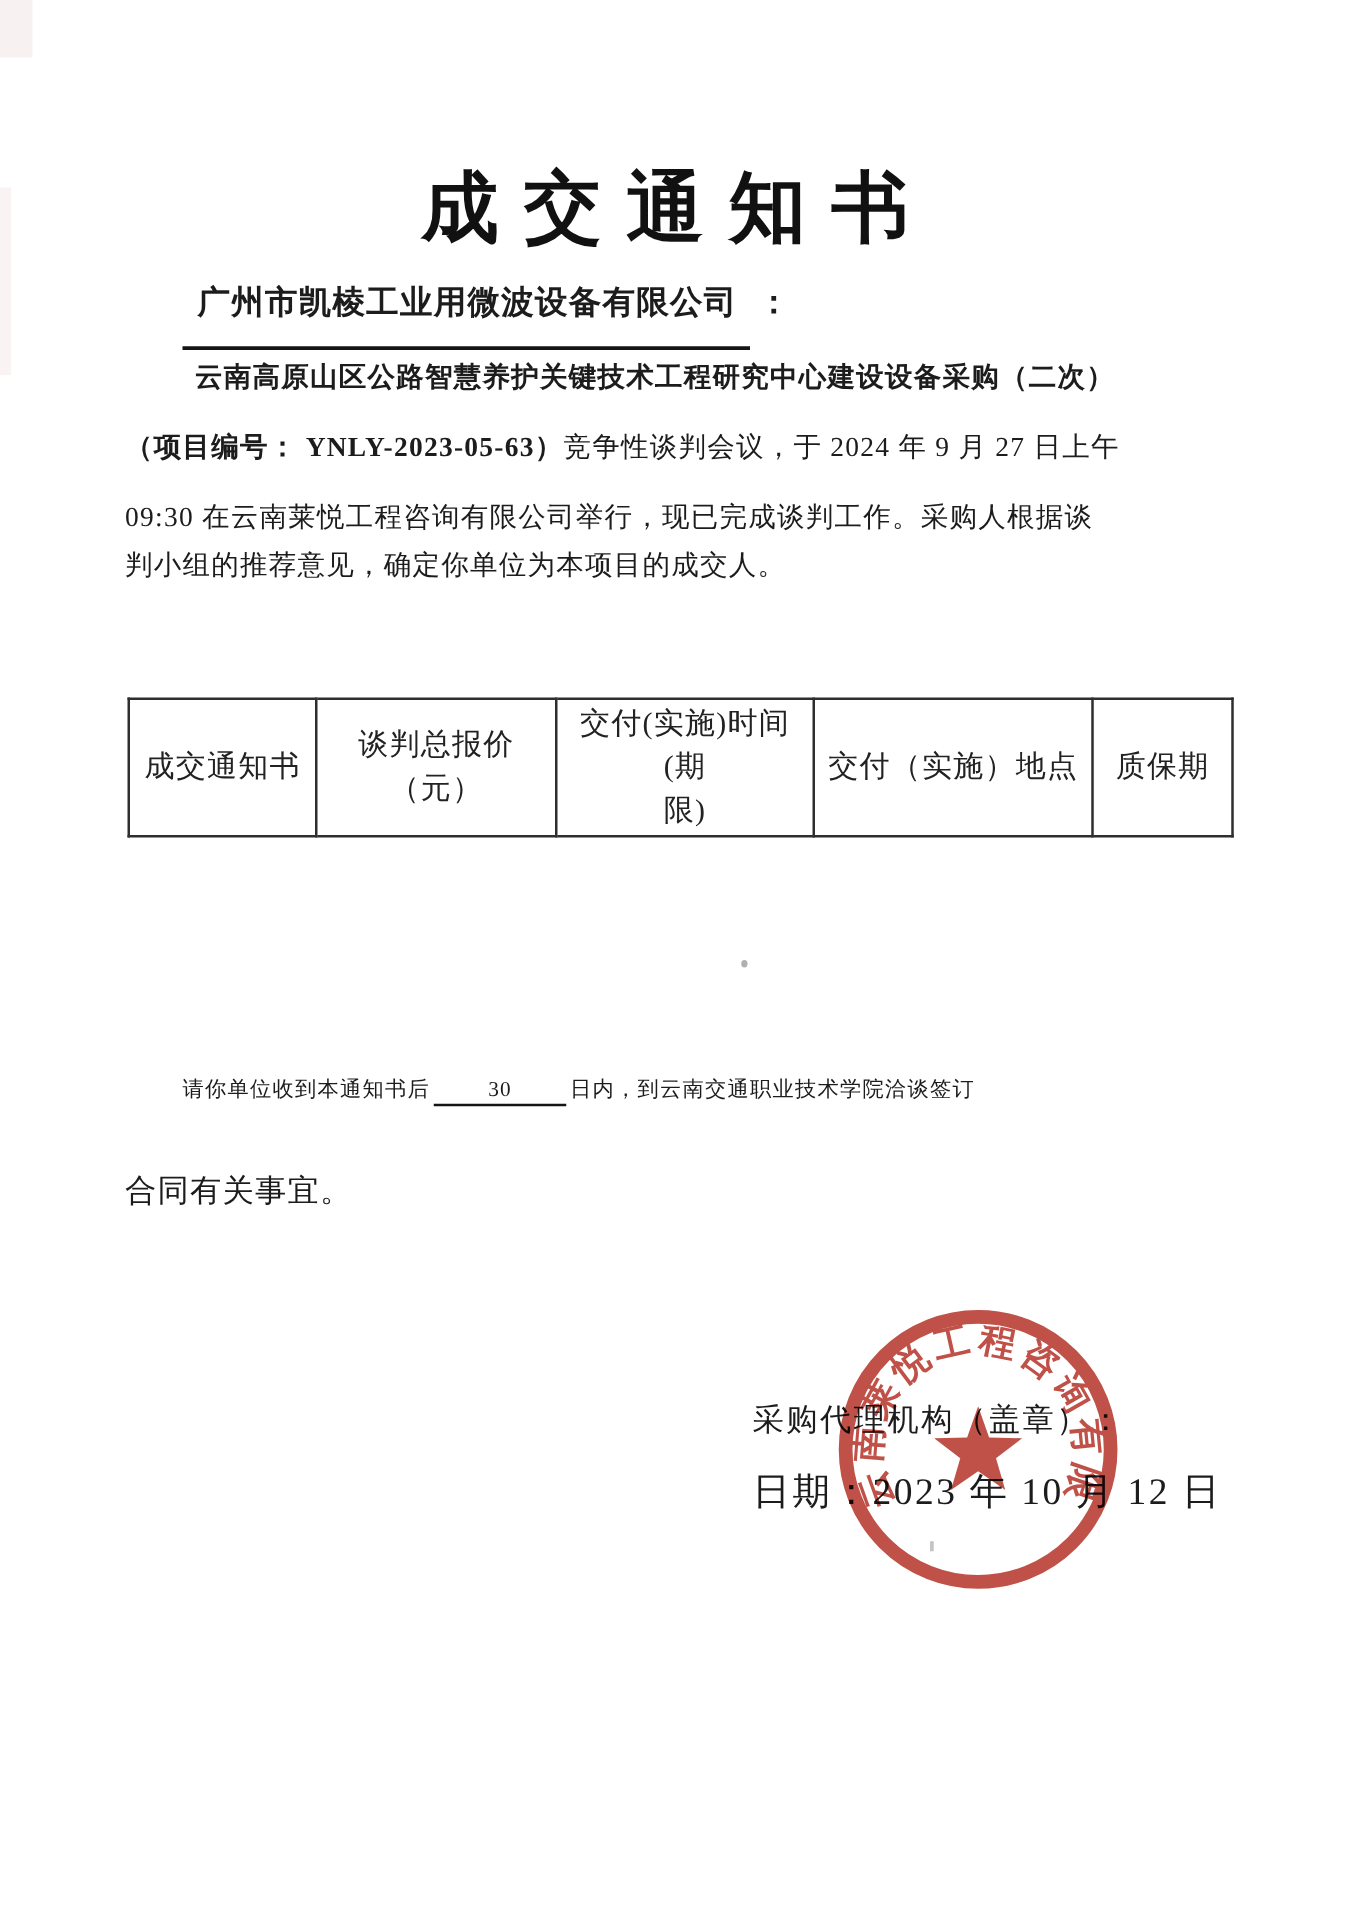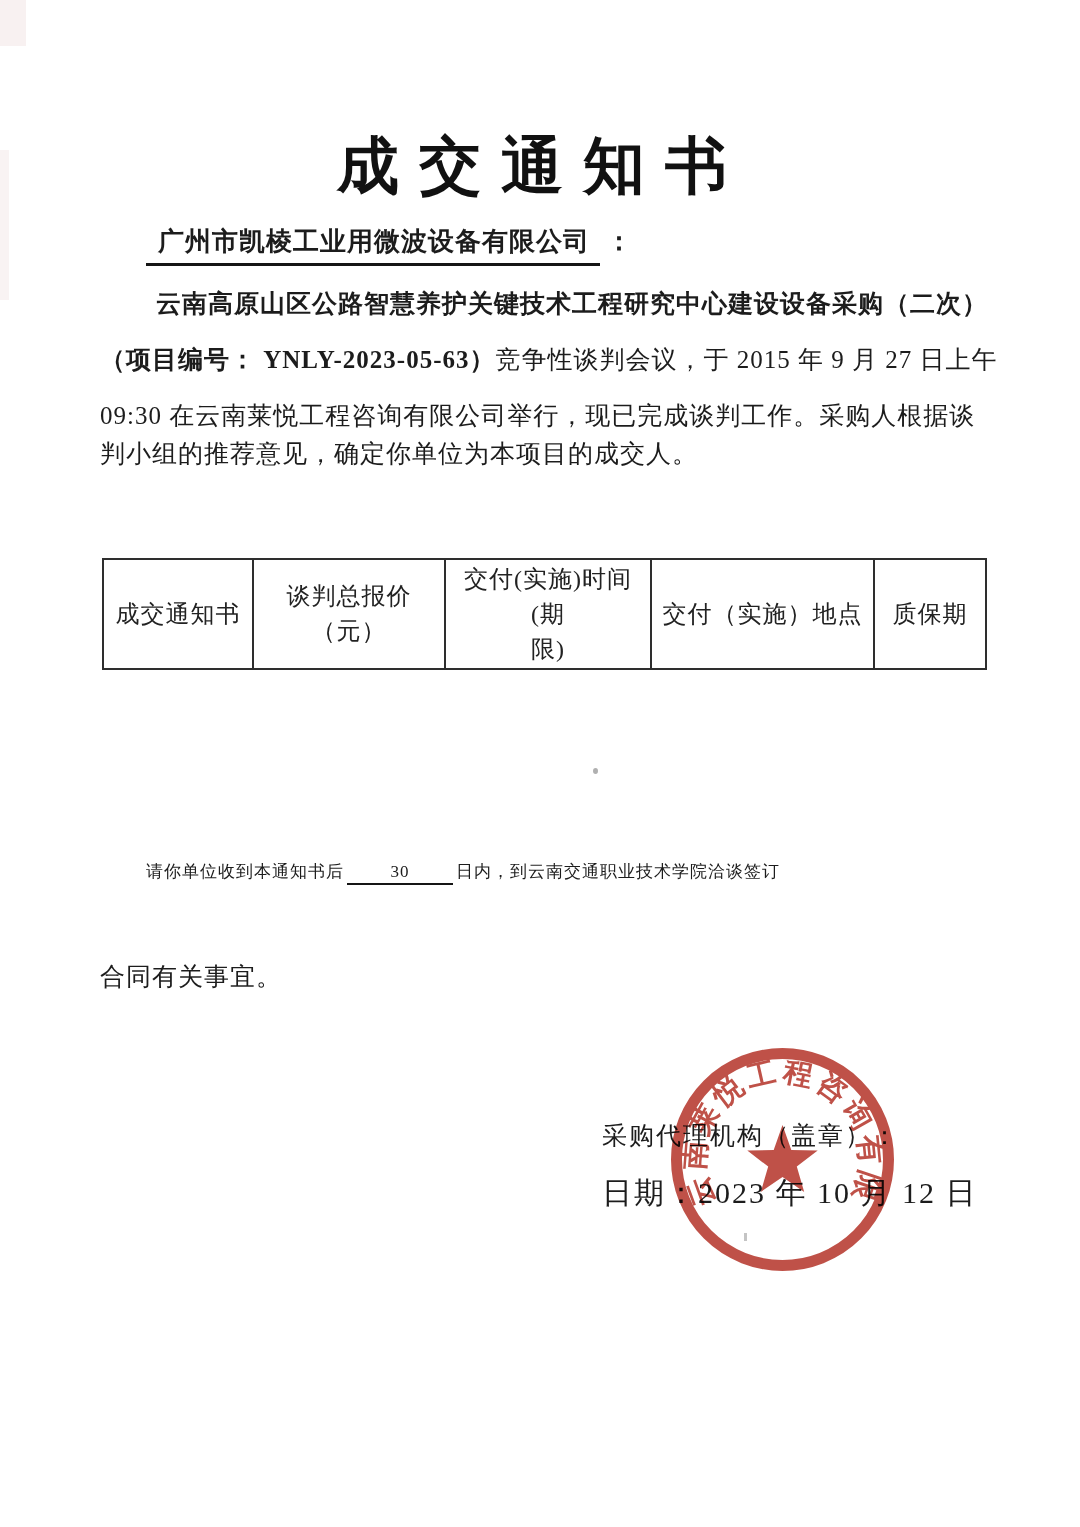--- a/index.html
+++ b/index.html
@@ -10,24 +10,24 @@
   }
   .abs{position:absolute;}
   
   .title{
     top:124px;left:0;width:1080px;text-align:center;
     font-size:62px;font-weight:bold;letter-spacing:20px;padding-left:4px;
     box-sizing:border-box;color:#111;
   }
   
   .addressee{top:224px;left:146px;font-size:26px;font-weight:bold;letter-spacing:1px;}
-  .addressee .uline{display:inline-block;border-bottom:3px solid #151515;padding:0 10px 4px 12px;}
+  .addressee .uline{display:inline-block;border-bottom:3px solid #151515;padding:0 10px 18px 12px;}
   .addressee .colon{margin-left:6px;}
   
-  .bline{font-size:25px;letter-spacing:1px;line-height:1.35;white-space:nowrap;}
+  .bline{font-size:22px;letter-spacing:1px;line-height:1.35;white-space:nowrap;}
   .b1{top:287px;left:156px;font-weight:bold;}
   .b2{top:343px;left:100px;}
   .b2 .bold{font-weight:bold;}
   .b3{top:399px;left:100px;}
   .b4{top:437px;left:100px;}
   
   table.notice{
     position:absolute;top:558px;left:102px;width:883px;
     border-collapse:collapse;table-layout:fixed;
   }
@@ -39,21 +39,21 @@
   tr.hdr td{height:76px;}
   tr.bodyr td{height:148px;}
   col.c1{width:150px;} col.c2{width:192px;} col.c3{width:206px;}
   col.c4{width:223px;} col.c5{width:112px;}
   
   .c1l{top:860px;left:146px;font-size:17px;letter-spacing:1px;white-space:nowrap;}
   .c1l .blank{
     display:inline-block;min-width:106px;text-align:center;
     border-bottom:2px solid #151515;margin:0 3px;padding-bottom:1px;
   }
-  .c2l{top:960px;left:100px;font-size:25px;letter-spacing:1px;}
+  .c2l{top:936px;left:100px;font-size:25px;letter-spacing:1px;}
   
   .sig1{top:1119px;left:602px;font-size:25px;letter-spacing:2px;z-index:2;}
   .sig2{top:1173px;left:602px;font-size:30px;letter-spacing:2px;z-index:2;}
   
   .stamp{
     top:1032px;left:655px;width:255px;height:255px;
     mix-blend-mode:multiply;opacity:0.88;z-index:3;pointer-events:none;
   }
   .stamp text{
     font-family:"Liberation Serif","DejaVu Serif",serif;
@@ -72,21 +72,21 @@
 <div class="abs smudge2"></div>
 
 <div class="abs title">成交通知书</div>
 
 <div class="abs addressee">
   <span class="uline">广州市凯棱工业用微波设备有限公司</span><span class="colon">：</span>
 </div>
 
 <div class="abs bline b1">云南高原山区公路智慧养护关键技术工程研究中心建设设备采购（二次）</div>
 <div class="abs bline b2">
-  <span class="bold">（项目编号： YNLY-2023-05-63）</span><span>竞争性谈判会议，于 2015 年 9 月 27 日上午</span>
+  <span class="bold">（项目编号： YNLY-2023-05-63）</span><span>竞争性谈判会议，于 2024 年 9 月 27 日上午</span>
 </div>
 <div class="abs bline b3">09:30 在云南莱悦工程咨询有限公司举行，现已完成谈判工作。采购人根据谈</div>
 <div class="abs bline b4">判小组的推荐意见，确定你单位为本项目的成交人。</div>
 
 <table class="notice">
   <colgroup>
     <col class="c1">
       <col class="c2">
       <col class="c3">
       <col class="c4">

